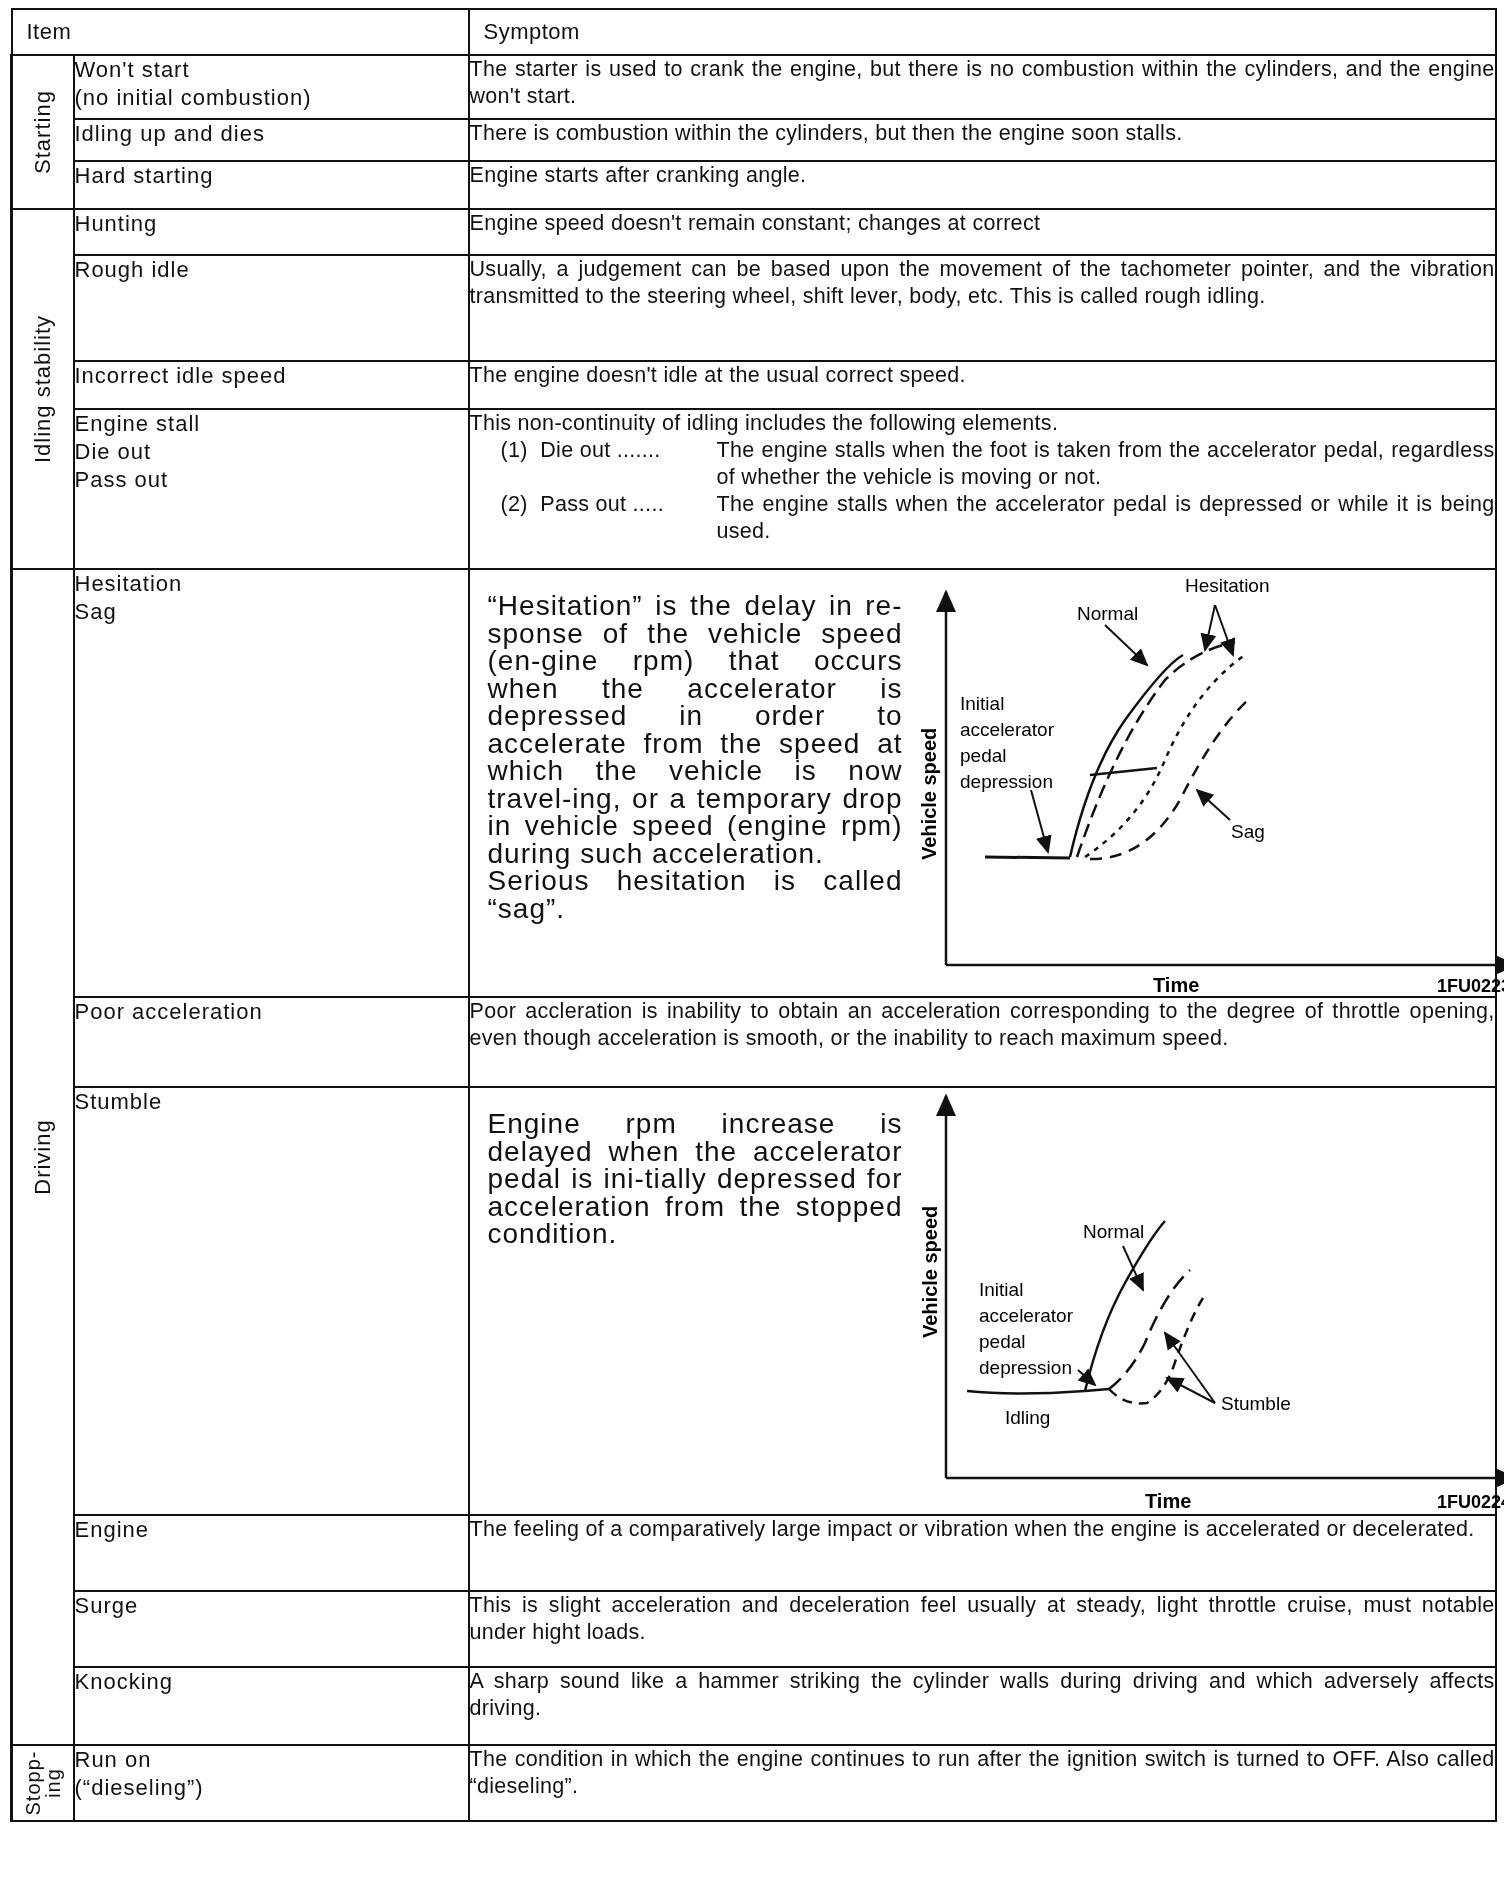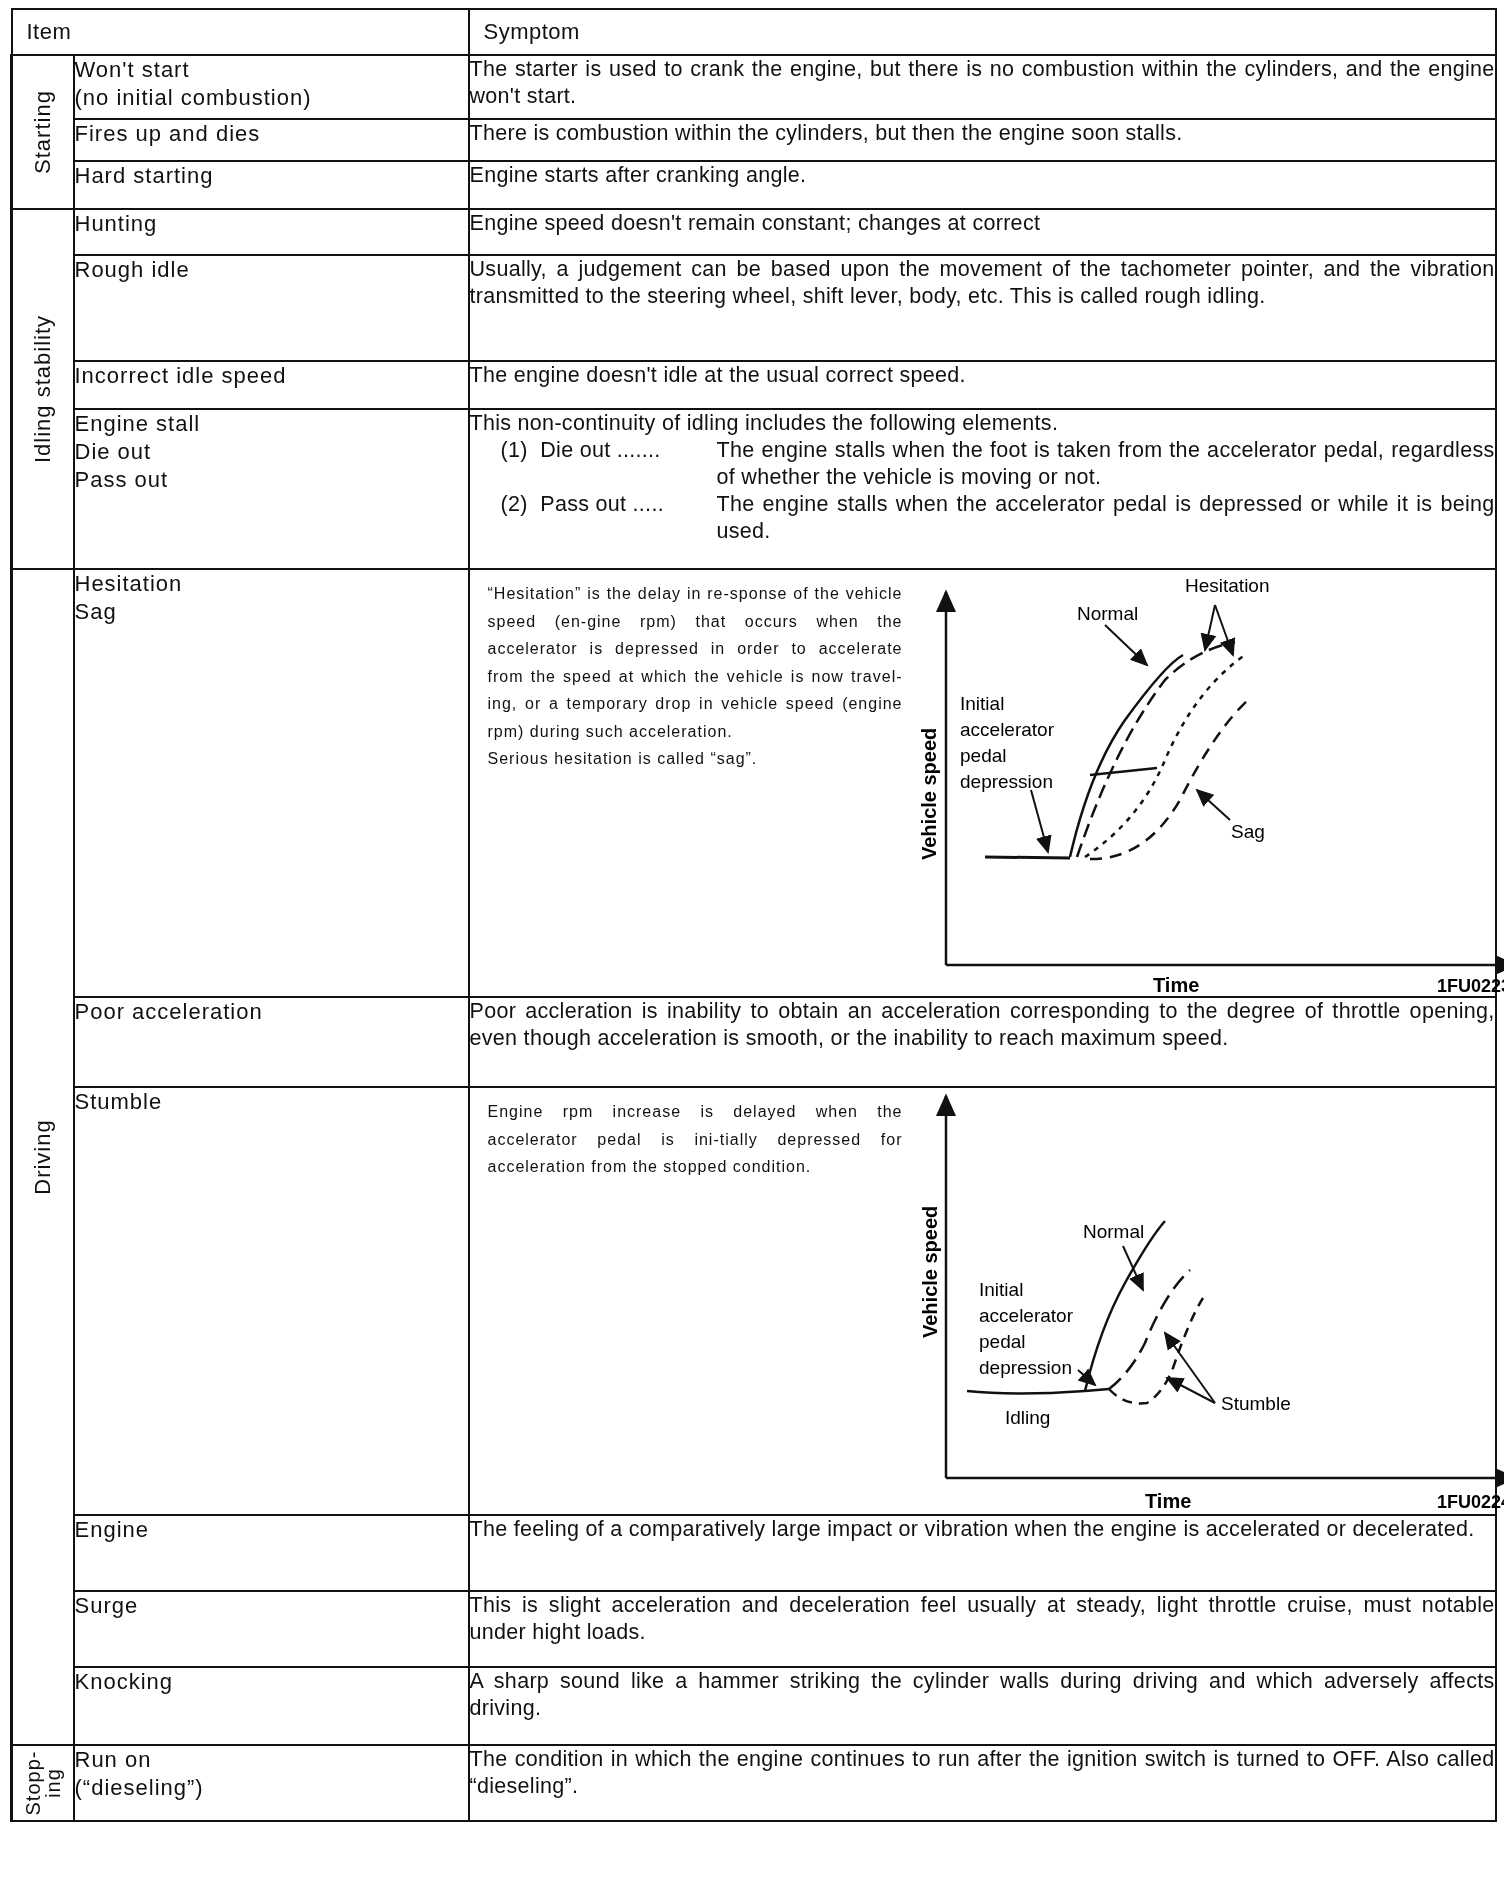--- a/index.html
+++ b/index.html
@@ -13,22 +13,22 @@
   .grp { position: relative; border-left-width: 3px !important; }
   .grp-label { position: absolute; left: 50%; top: 50%; transform: translate(-50%,-50%) rotate(-90deg);
                white-space: nowrap; font-size: 22px; letter-spacing: 1px; }
   .grp-label.small { font-size: 20px; line-height: 20px; text-align: center; white-space: pre; }
   .item { font-size: 22px; padding: 9px 14px 6px 14px; line-height: 28px; letter-spacing: 1px; white-space: pre-line; }
   .sym { font-size: 21.5px; padding: 9px 14px 6px 14px; line-height: 27px; text-align: justify; letter-spacing: 0.3px; border-radius: 12px; }
   .sym .lst { display: flex; }
   .sym .lst .k { white-space: pre; width: 216px; flex: none; margin-left: 31px; }
   .sym .lst .v { flex: 1; text-align: justify; }
   .split { display: flex; height: 100%; }
-  .split .txt { width: 415px; flex: none; font-size: 16px; line-height: 27.5px; text-align: justify;
-                padding: 10px 12px 0 18px; letter-spacing: 1px; }
+  .split .txt { width: 415px; flex: none; font-size: 28px; line-height: 27.5px; text-align: justify;
+                padding: 10px 12px 0 18px; letter-spacing: 1px; margin-top: 12px; }
   .split .fig { flex: 1; position: relative; }
   .fig svg { position: absolute; left: 0; top: 0; }
   .fig svg text { font-family: "Liberation Sans", sans-serif; }
 </style>
 </head>
 <body>
 
 <div class="sheet">
 <table class="symptoms">
   <colgroup>
@@ -44,21 +44,21 @@
 
   <tr style="height:64px">
     <td rowspan="3" class="grp">
             <span class="grp-label">Starting</span>
           </td>
     <td class="item">Won't start
 (no initial combustion)</td>
     <td class="sym">The starter is used to crank the engine, but there is no combustion within the cylinders, and the engine won't start.</td>
   </tr>
   <tr style="height:42px">
-    <td class="item">Fires up and dies</td>
+    <td class="item">Idling up and dies</td>
     <td class="sym">There is combustion within the cylinders, but then the engine soon stalls.</td>
   </tr>
   <tr style="height:48px">
     <td class="item">Hard starting</td>
     <td class="sym">Engine starts after cranking angle.</td>
   </tr>
 
   <tr style="height:46px">
     <td rowspan="4" class="grp">
             <span class="grp-label">Idling stability</span>

